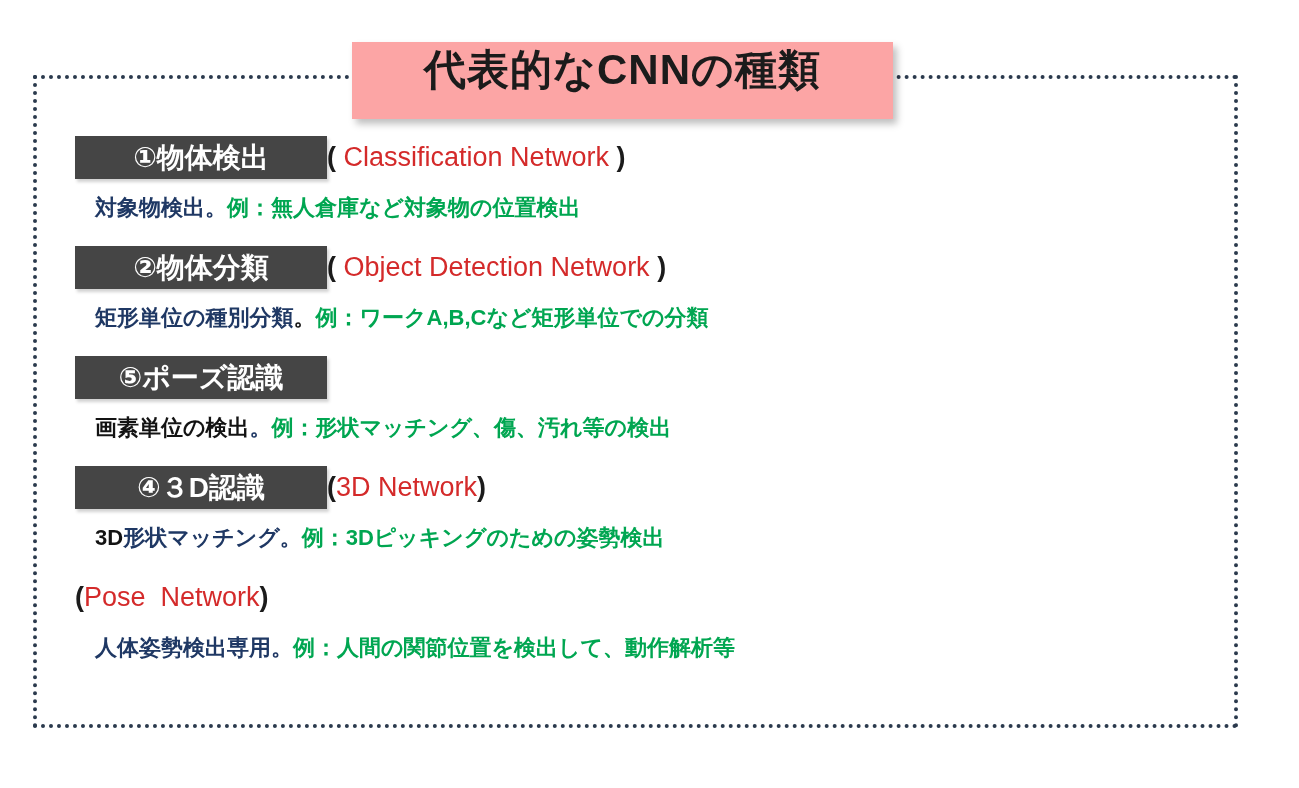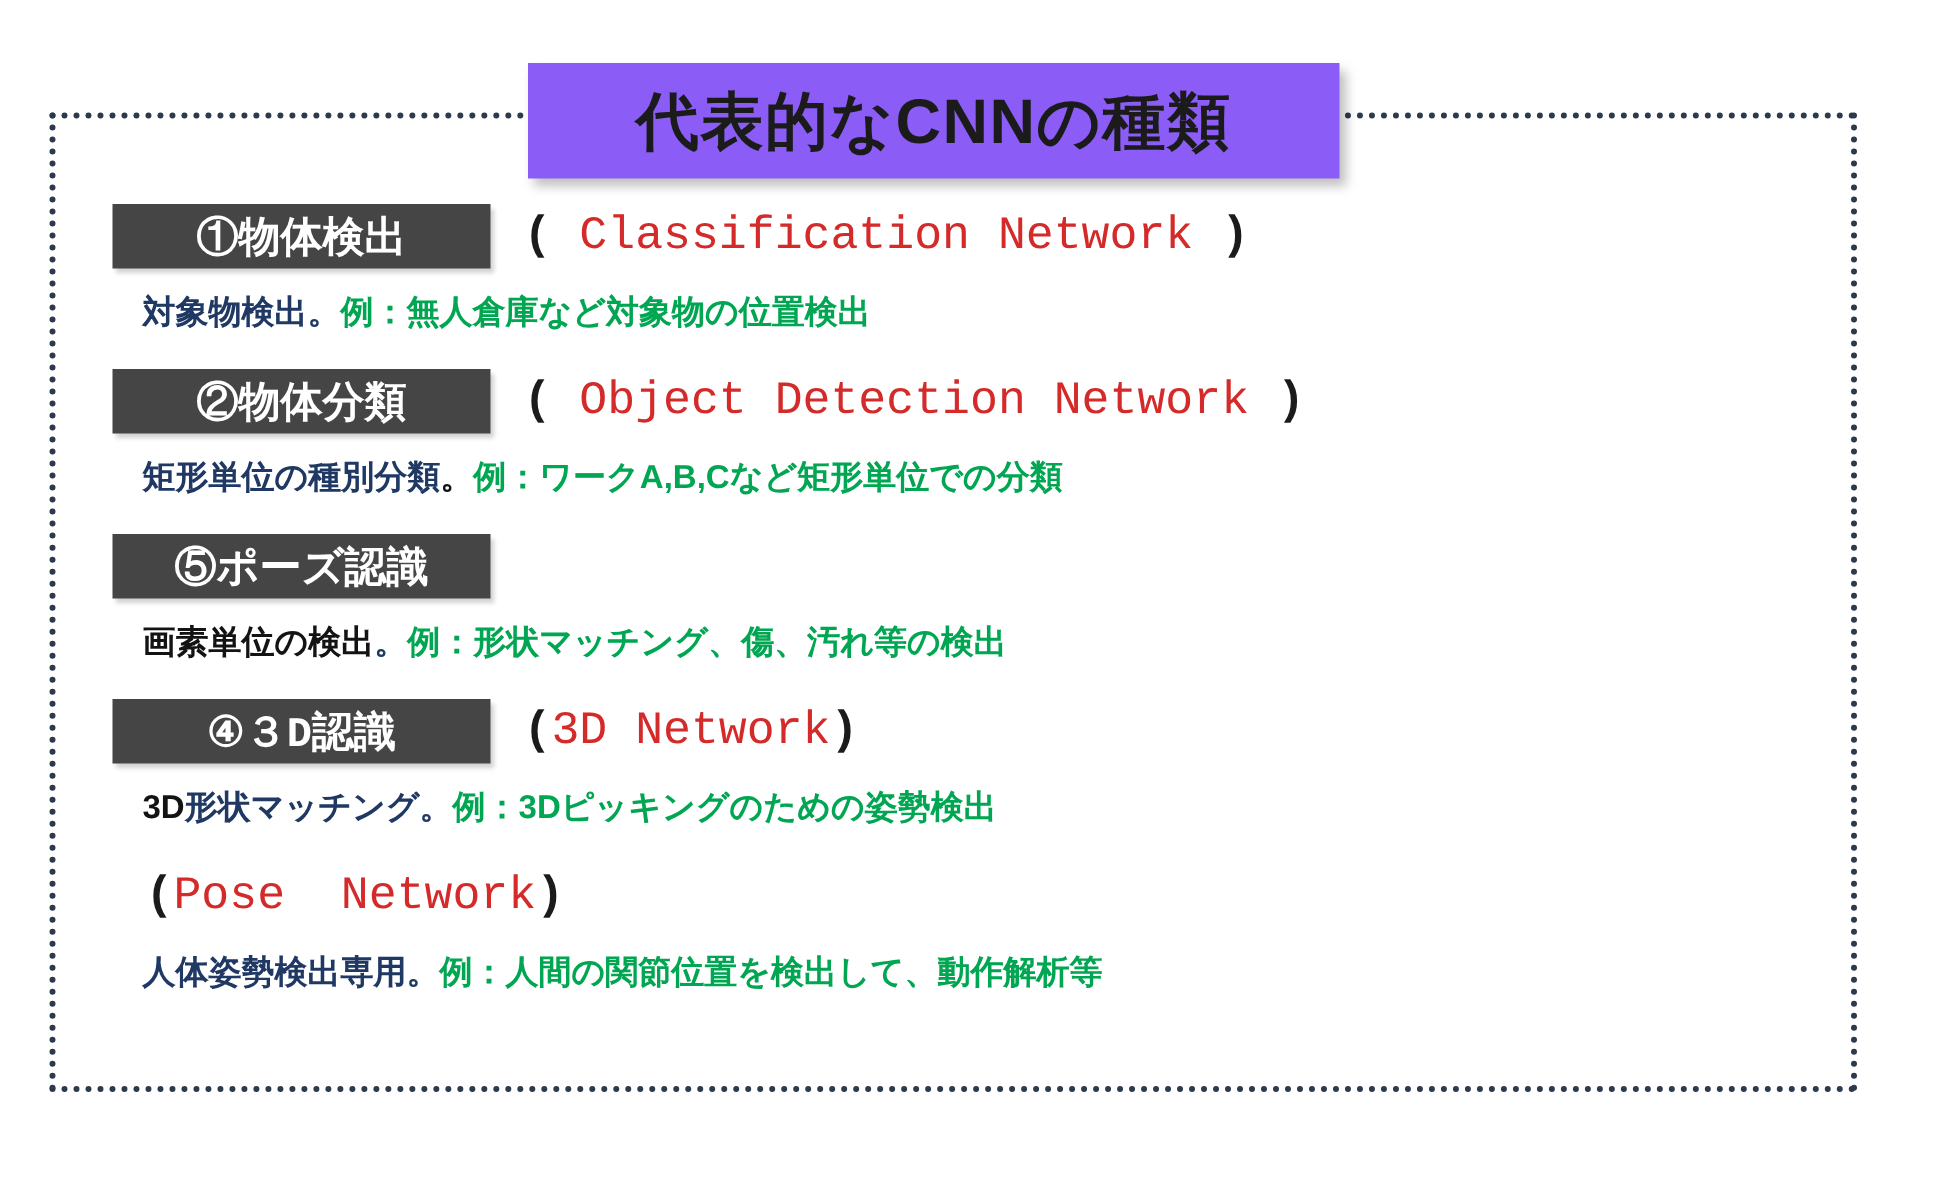--- a/index.html
+++ b/index.html
@@ -10,44 +10,44 @@
   .canvas { position:relative; width:1299px; height:788px; background:#ffffff; overflow:hidden; }
 
   .frame {
     position:absolute; left:33px; top:75px; width:1205px; height:653px;
     border:4px dotted #2B3A4D;
     box-sizing:border-box;
   }
 
   .titlebox {
     position:absolute; left:352px; top:42px; width:541px; height:77px;
-    background:#8b5cf6;
+    background:#fca5a5;
     box-shadow:4px 5px 7px rgba(0,0,0,0.25);
-    display:flex; align-items:center; justify-content:center;
+    display:flex; justify-content:center;
     z-index:2;
   }
   .title {
     font-size:42px; font-weight:bold; color:#1b1b1b; letter-spacing:1px;
     white-space:nowrap;
   }
 
   .content { position:absolute; left:75px; top:136px; z-index:1; }
 
   .row { margin-bottom:16px; }
 
-  .badge-line { display:flex; align-items:center; height:43px;font-family:Liberation Mono, monospace; }
+  .badge-line { display:flex; align-items:center; height:43px; }
   .badge {
     display:inline-flex; align-items:center; justify-content:center;
     min-width:252px; height:43px; padding:0 12px; box-sizing:border-box;
     background:#454545; color:#ffffff;
     font-size:28px; font-weight:bold;
     box-shadow:2px 3px 3px rgba(0,0,0,0.18);
     white-space:nowrap;
   }
-  .network { margin-left:22px; font-size:31px; white-space:pre; }
+  .network { font-size:27px; white-space:pre; }
   .paren { color:#1b1b1b; font-weight:bold; }
   .net-name { color:#D42A2A; font-weight:normal; }
 
   .desc-line {
     margin:7px 0 0 20px;
     font-size:22px; font-weight:bold; line-height:44px;
     white-space:nowrap; color:#1F3864;
   }
   .navy { color:#1F3864; }
   .ink  { color:#131313; }

